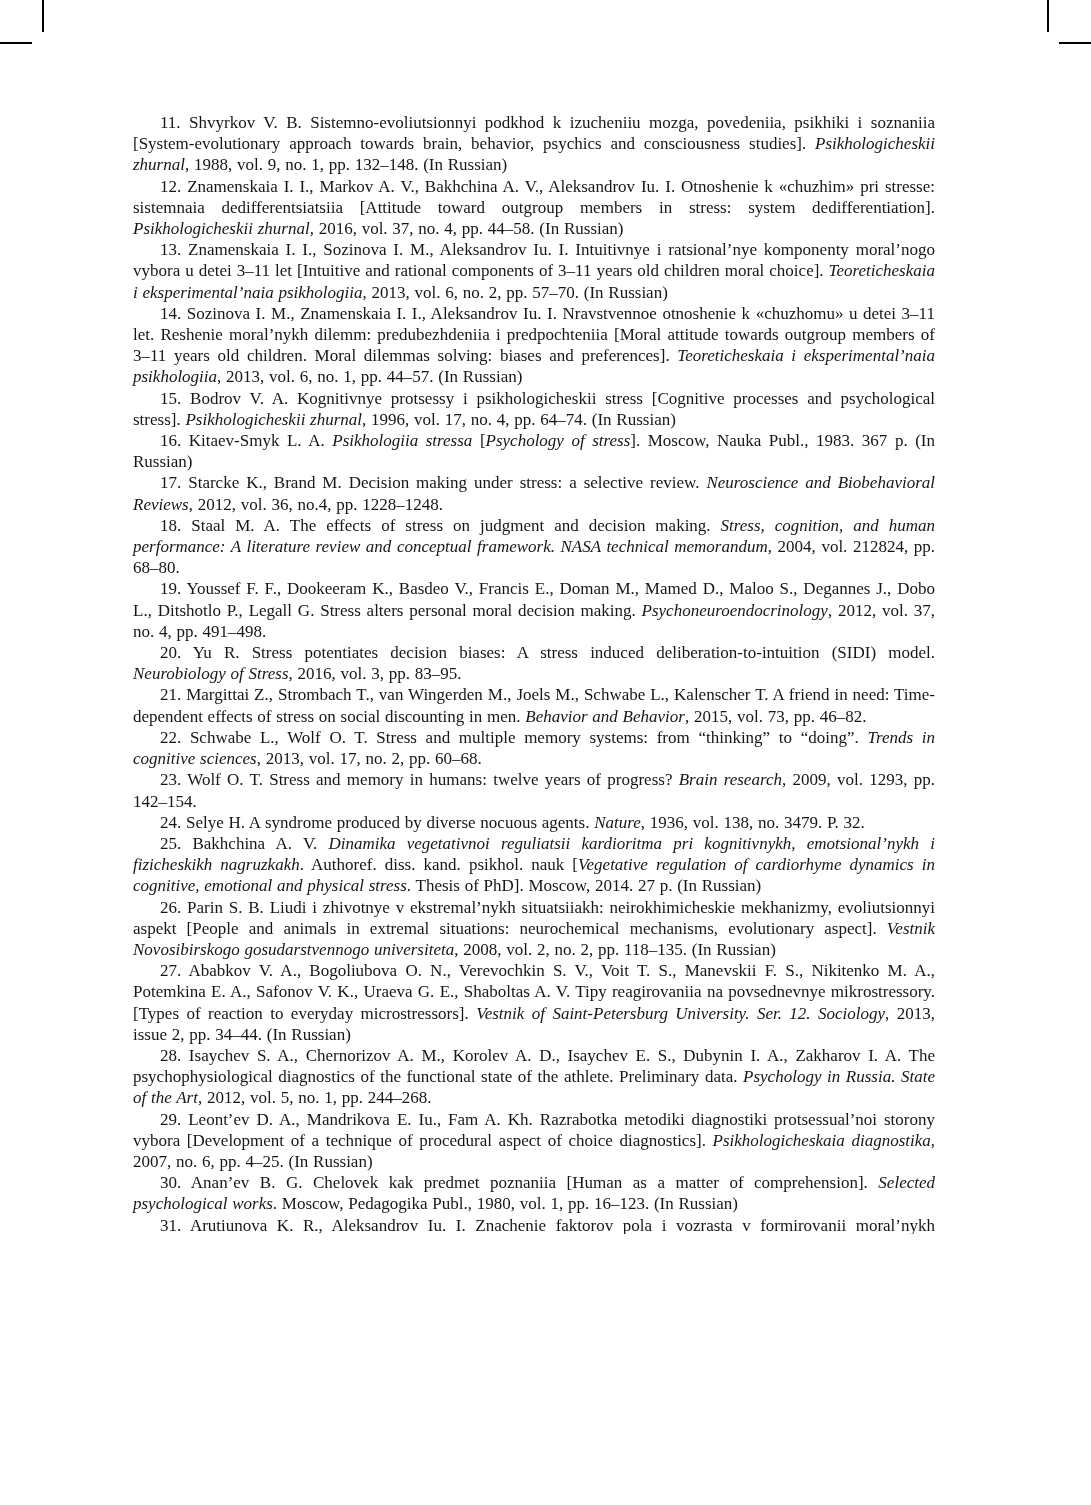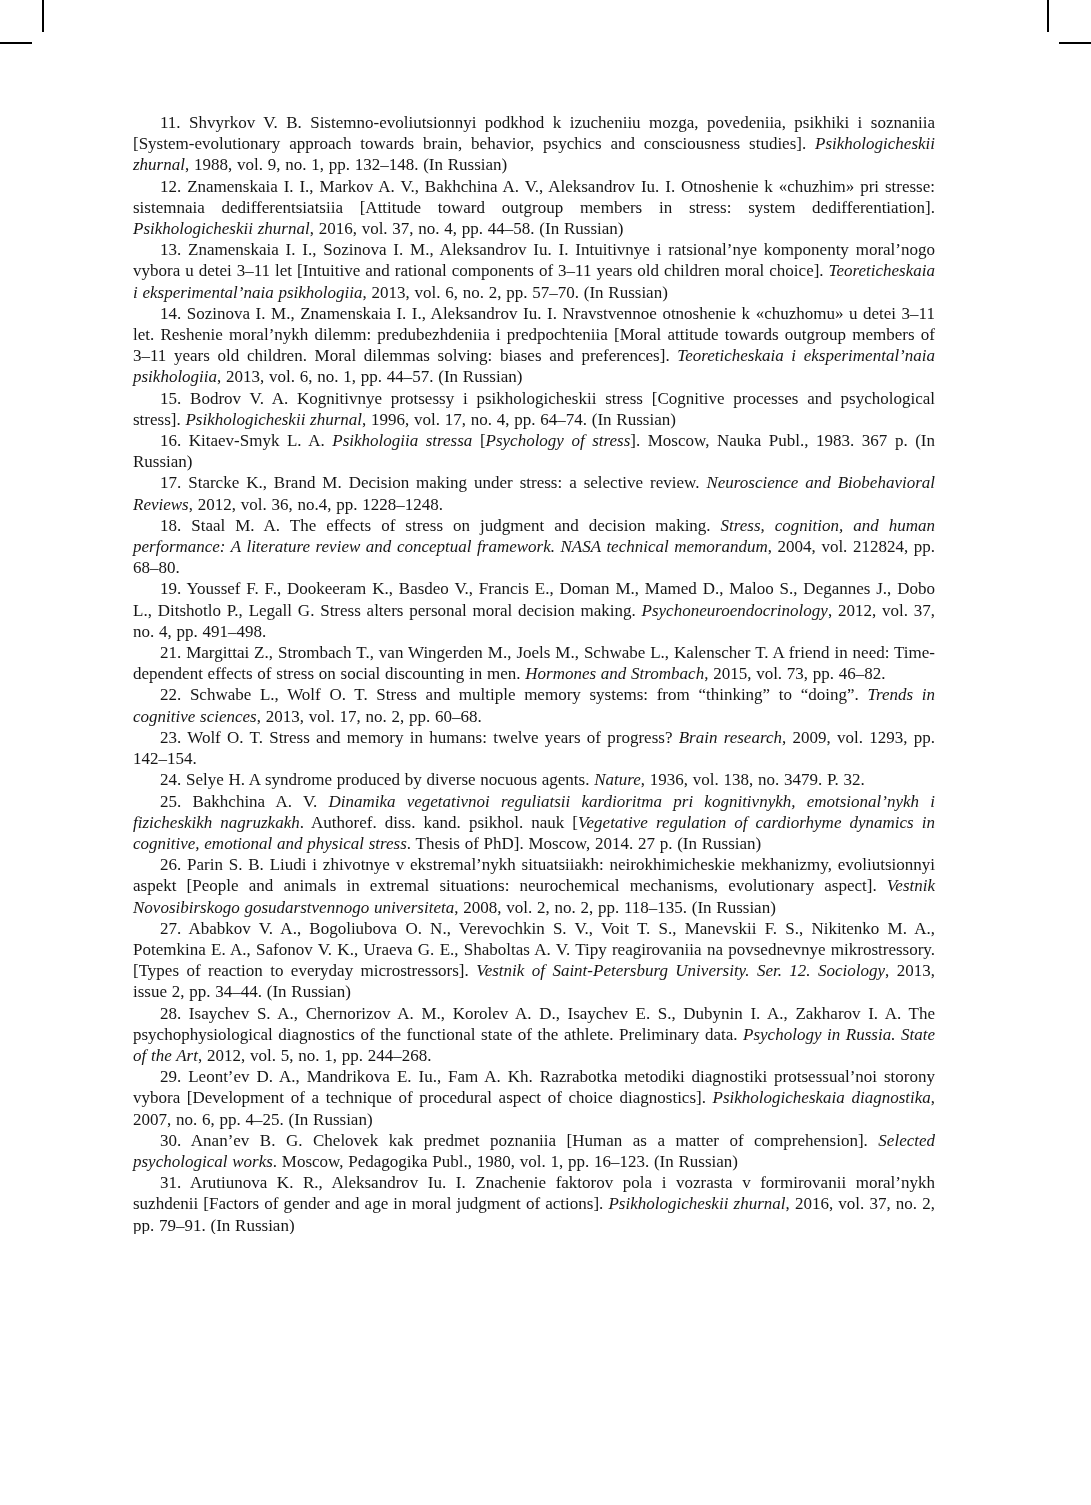--- a/index.html
+++ b/index.html
@@ -74,21 +74,22 @@
 
   <p class="ref"><span>11. Shvyrkov V. B. Sistemno-evoliutsionnyi podkhod k izucheniiu mozga, povedeniia, psikhiki i soznaniia [System-evolutionary approach towards brain, behavior, psychics and consciousness studies]. </span><span class="it">Psikhologicheskii zhurnal</span><span>, 1988, vol. 9, no. 1, pp. 132–148. (In Russian)</span></p>
       <p class="ref"><span>12. Znamenskaia I. I., Markov A. V., Bakhchina A. V., Aleksandrov Iu. I. Otnoshenie k «chuzhim» pri stresse: sistemnaia dedifferentsiatsiia [Attitude toward outgroup members in stress: system dedifferentiation]. </span><span class="it">Psikhologicheskii zhurnal</span><span>, 2016, vol. 37, no. 4, pp. 44–58. (In Russian)</span></p>
       <p class="ref"><span>13. Znamenskaia I. I., Sozinova I. M., Aleksandrov Iu. I. Intuitivnye i ratsional’nye komponenty moral’nogo vybora u detei 3–11 let [Intuitive and rational components of 3–11 years old children moral choice]. </span><span class="it">Teoreticheskaia i eksperimental’naia psikhologiia</span><span>, 2013, vol. 6, no. 2, pp. 57–70. (In Russian)</span></p>
       <p class="ref"><span>14. Sozinova I. M., Znamenskaia I. I., Aleksandrov Iu. I. Nravstvennoe otnoshenie k «chuzhomu» u detei 3–11 let. Reshenie moral’nykh dilemm: predubezhdeniia i predpochteniia [Moral attitude towards outgroup members of 3–11 years old children. Moral dilemmas solving: biases and preferences]. </span><span class="it">Teoreticheskaia i eksperimental’naia psikhologiia</span><span>, 2013, vol. 6, no. 1, pp. 44–57. (In Russian)</span></p>
       <p class="ref"><span>15. Bodrov V. A. Kognitivnye protsessy i psikhologicheskii stress [Cognitive processes and psychological stress]. </span><span class="it">Psikhologicheskii zhurnal</span><span>, 1996, vol. 17, no. 4, pp. 64–74. (In Russian)</span></p>
       <p class="ref"><span>16. Kitaev-Smyk L. A. </span><span class="it">Psikhologiia stressa</span><span> [</span><span class="it">Psychology of stress</span><span>]. Moscow, Nauka Publ., 1983. 367 p. (In Russian)</span></p>
       <p class="ref"><span>17. Starcke K., Brand M. Decision making under stress: a selective review. </span><span class="it">Neuroscience and Biobehavioral Reviews</span><span>, 2012, vol. 36, no.4, pp. 1228–1248.</span></p>
       <p class="ref"><span>18. Staal M. A. The effects of stress on judgment and decision making. </span><span class="it">Stress, cognition, and human performance: A literature review and conceptual framework. NASA technical memorandum</span><span>, 2004, vol. 212824, pp. 68–80.</span></p>
       <p class="ref"><span>19. Youssef F. F., Dookeeram K., Basdeo V., Francis E., Doman M., Mamed D., Maloo S., Degannes J., Dobo L., Ditshotlo P., Legall G. Stress alters personal moral decision making. </span><span class="it">Psychoneuroendocrinology</span><span>, 2012, vol. 37, no. 4, pp. 491–498.</span></p>
-      <p class="ref"><span>21. Margittai Z., Strombach T., van Wingerden M., Joels M., Schwabe L., Kalenscher T. A friend in need: Time-dependent effects of stress on social discounting in men. </span><span class="it">Hormones and Strombach</span><span>, 2015, vol. 73, pp. 46–82.</span></p>
+      <p class="ref"><span>20. Yu R. Stress potentiates decision biases: A stress induced deliberation-to-intuition (SIDI) model. </span><span class="it">Neurobiology of Stress</span><span>, 2016, vol. 3, pp. 83–95.</span></p>
+      <p class="ref"><span>21. Margittai Z., Strombach T., van Wingerden M., Joels M., Schwabe L., Kalenscher T. A friend in need: Time-dependent effects of stress on social discounting in men. </span><span class="it">Behavior and Behavior</span><span>, 2015, vol. 73, pp. 46–82.</span></p>
       <p class="ref"><span>22. Schwabe L., Wolf O. T. Stress and multiple memory systems: from “thinking” to “doing”. </span><span class="it">Trends in cognitive sciences</span><span>, 2013, vol. 17, no. 2, pp. 60–68.</span></p>
       <p class="ref"><span>23. Wolf O. T. Stress and memory in humans: twelve years of progress? </span><span class="it">Brain research</span><span>, 2009, vol. 1293, pp. 142–154.</span></p>
       <p class="ref"><span>24. Selye H. A syndrome produced by diverse nocuous agents. </span><span class="it">Nature</span><span>, 1936, vol. 138, no. 3479. P. 32.</span></p>
       <p class="ref"><span>25. Bakhchina A. V. </span><span class="it">Dinamika vegetativnoi reguliatsii kardioritma pri kognitivnykh, emotsional’nykh i fizicheskikh nagruzkakh</span><span>. Authoref. diss. kand. psikhol. nauk [</span><span class="it">Vegetative regulation of cardiorhyme dynamics in cognitive, emotional and physical stress</span><span>. Thesis of PhD]. Moscow, 2014. 27 p. (In Russian)</span></p>
       <p class="ref"><span>26. Parin S. B. Liudi i zhivotnye v ekstremal’nykh situatsiiakh: neirokhimicheskie mekhanizmy, evoliutsionnyi aspekt [People and animals in extremal situations: neurochemical mechanisms, evolutionary aspect]. </span><span class="it">Vestnik Novosibirskogo gosudarstvennogo universiteta</span><span>, 2008, vol. 2, no. 2, pp. 118–135. (In Russian)</span></p>
       <p class="ref"><span>27. Ababkov V. A., Bogoliubova O. N., Verevochkin S. V., Voit T. S., Manevskii F. S., Nikitenko M. A., Potemkina E. A., Safonov V. K., Uraeva G. E., Shaboltas A. V. Tipy reagirovaniia na povsednevnye mikrostressory. [Types of reaction to everyday microstressors]. </span><span class="it">Vestnik of Saint-Petersburg University. Ser. 12. Sociology</span><span>, 2013, issue 2, pp. 34–44. (In Russian)</span></p>
       <p class="ref"><span>28. Isaychev S. A., Chernorizov A. M., Korolev A. D., Isaychev E. S., Dubynin I. A., Zakharov I. A. The psychophysiological diagnostics of the functional state of the athlete. Preliminary data. </span><span class="it">Psychology in Russia. State of the Art</span><span>, 2012, vol. 5, no. 1, pp. 244–268.</span></p>
       <p class="ref"><span>29. Leont’ev D. A., Mandrikova E. Iu., Fam A. Kh. Razrabotka metodiki diagnostiki protsessual’noi storony vybora [Development of a technique of procedural aspect of choice diagnostics]. </span><span class="it">Psikhologicheskaia diagnostika</span><span>, 2007, no. 6, pp. 4–25. (In Russian)</span></p>
       <p class="ref"><span>30. Anan’ev B. G. Chelovek kak predmet poznaniia [Human as a matter of comprehension]. </span><span class="it">Selected psychological works</span><span>. Moscow, Pedagogika Publ., 1980, vol. 1, pp. 16–123. (In Russian)</span></p>
       <p class="ref"><span>31. Arutiunova K. R., Aleksandrov Iu. I. Znachenie faktorov pola i vozrasta v formirovanii moral’nykh suzhdenii [Factors of gender and age in moral judgment of actions]. </span><span class="it">Psikhologicheskii zhurnal</span><span>, 2016, vol. 37, no. 2, pp. 79–91. (In Russian)</span></p>

